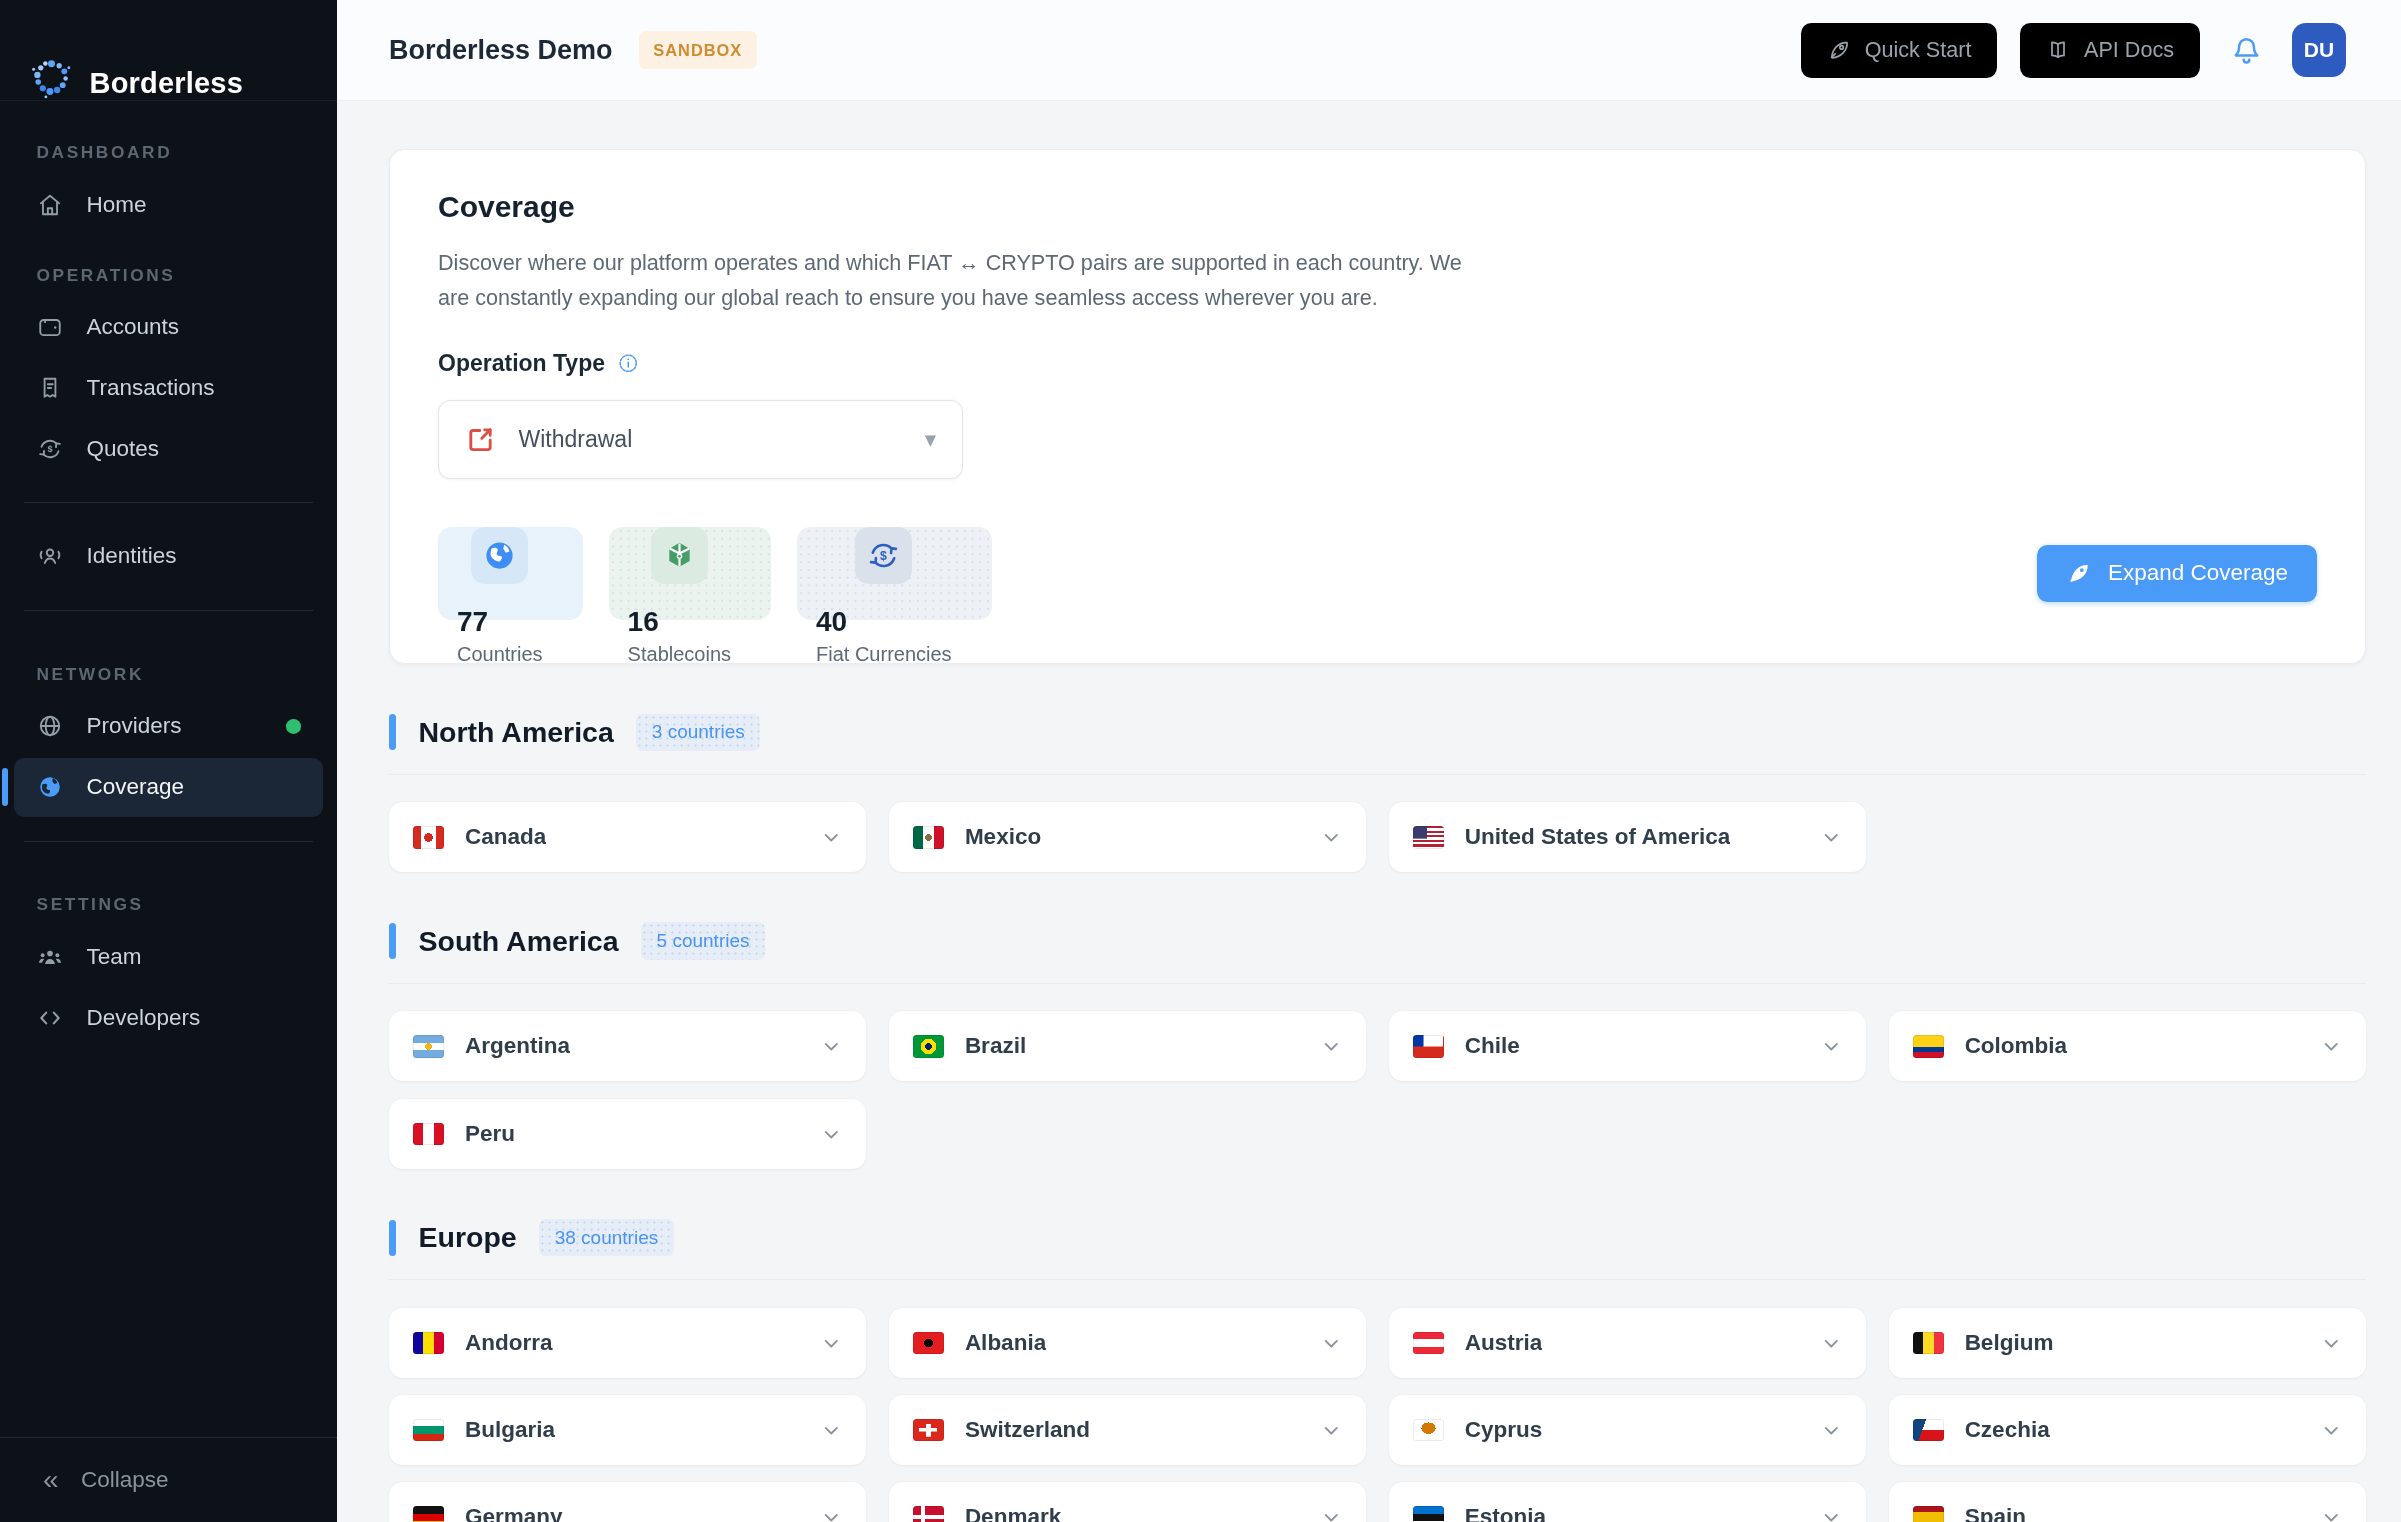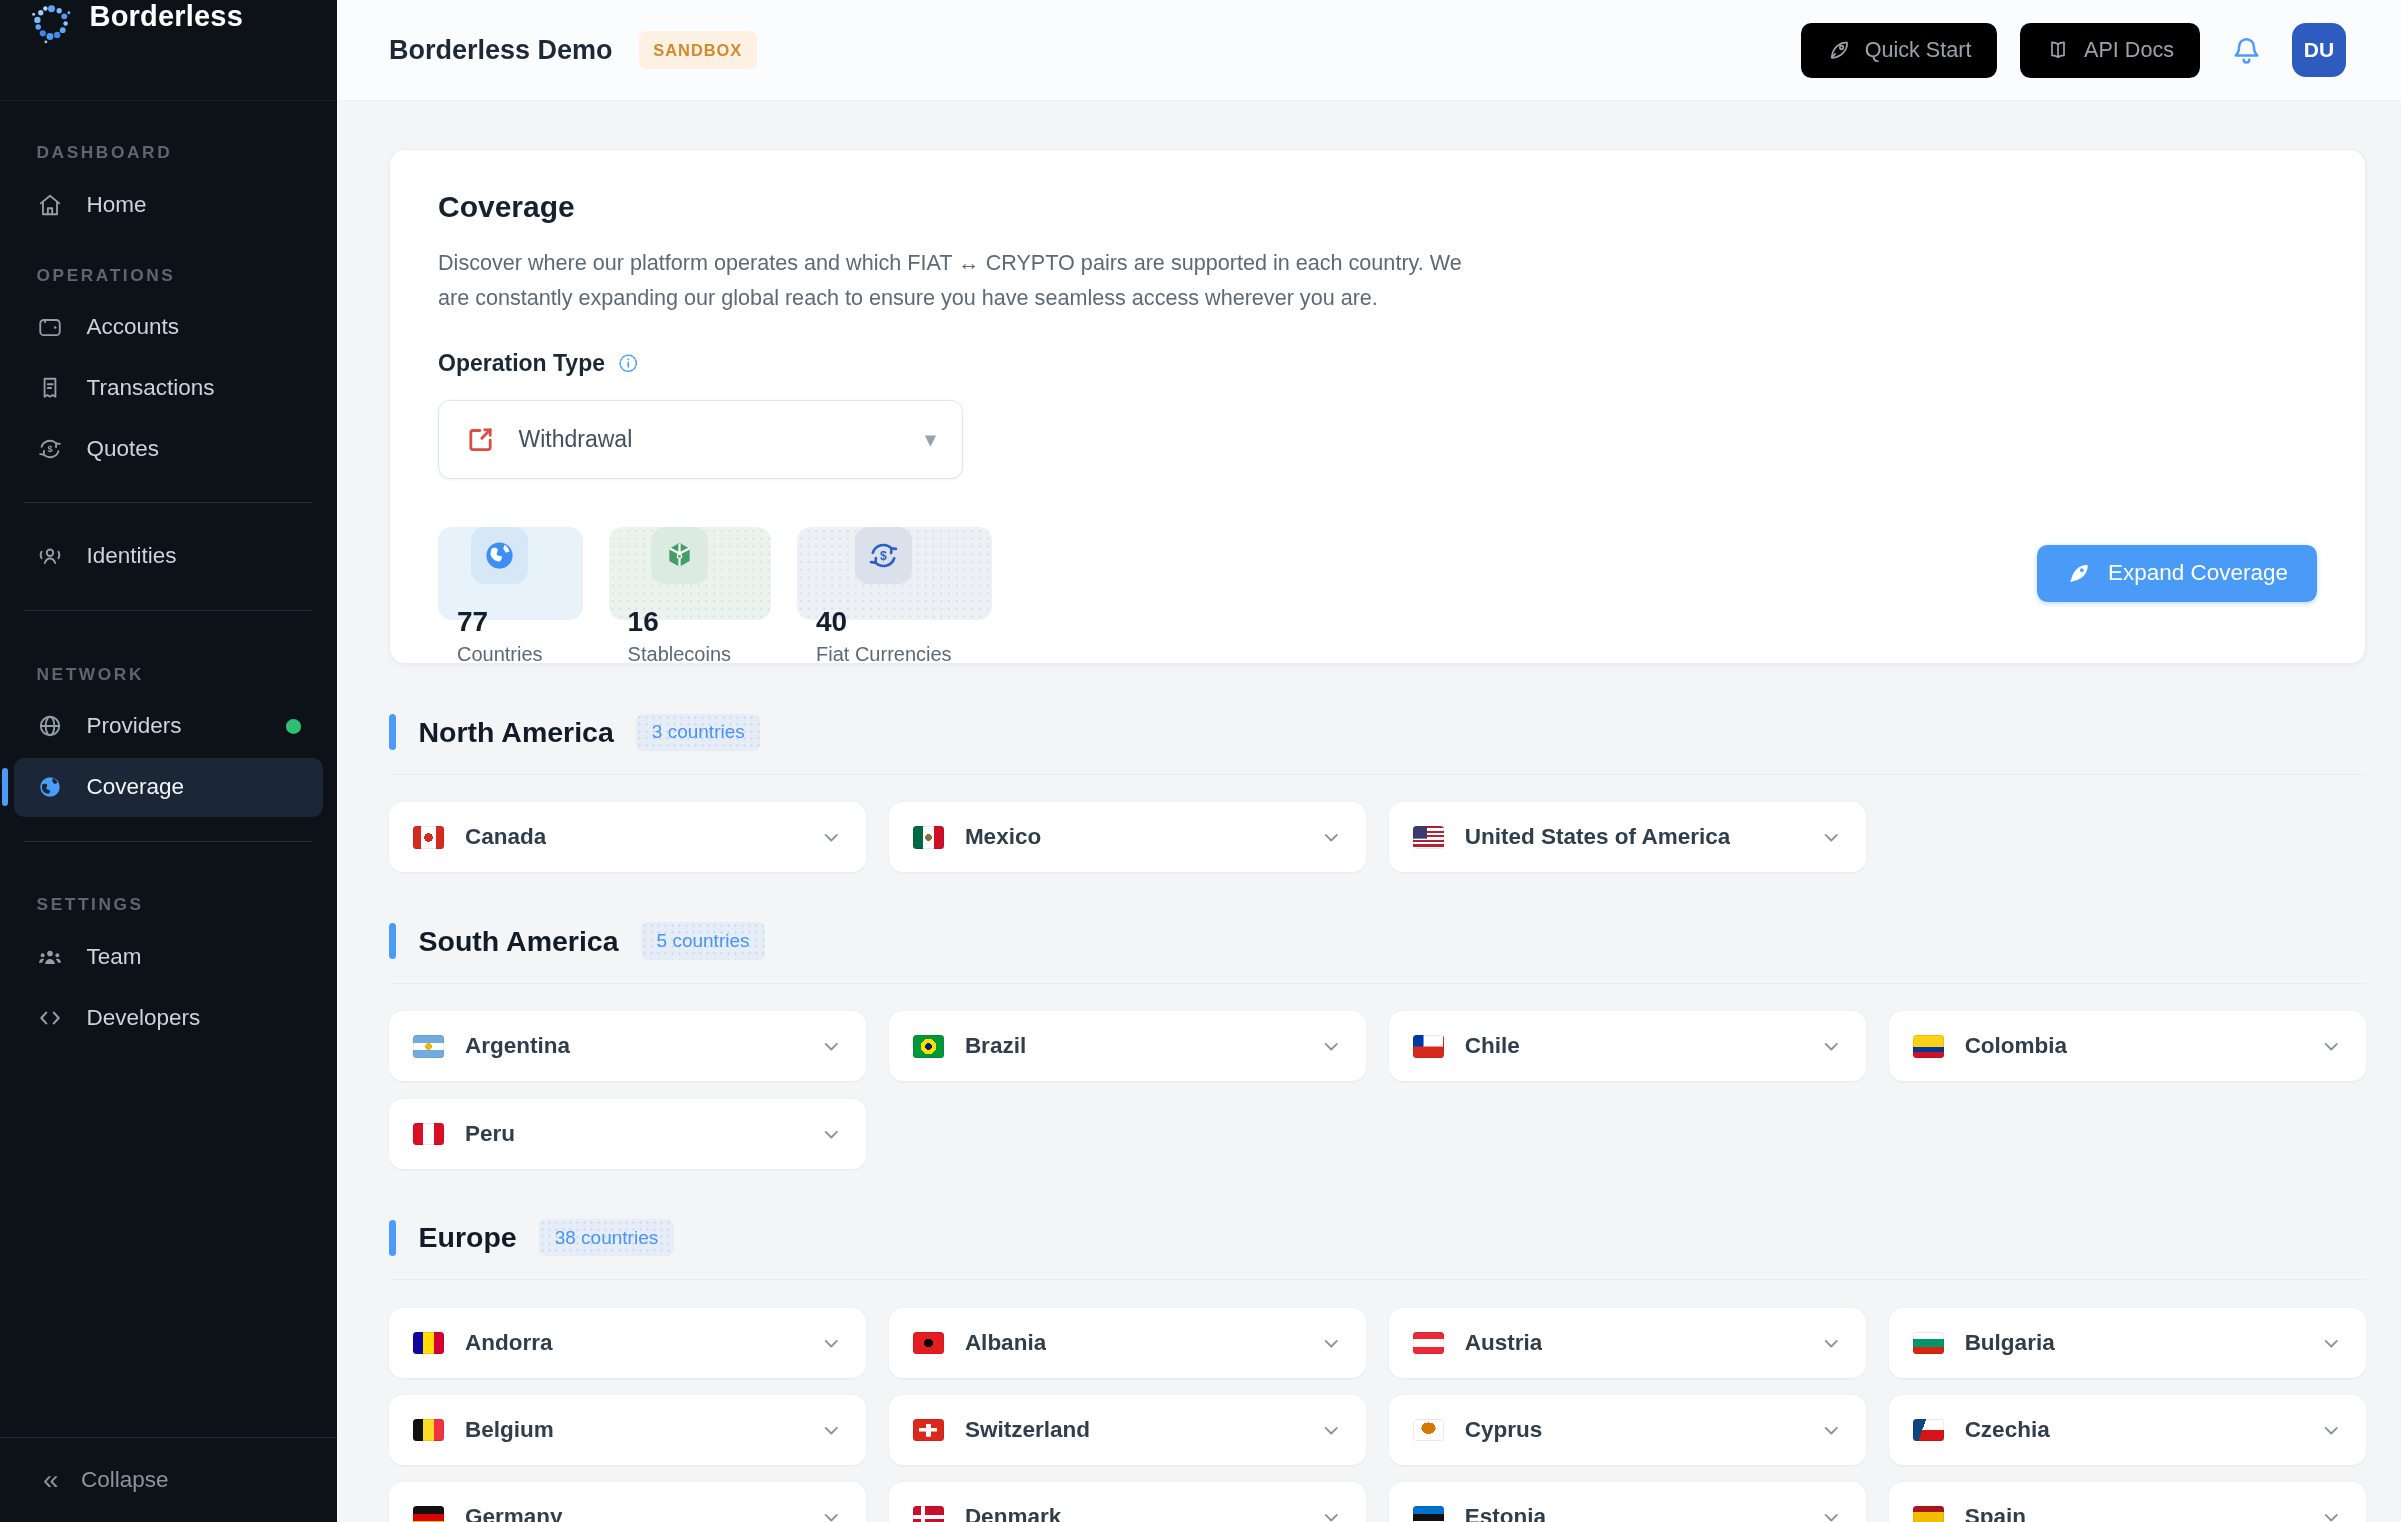--- a/index.html
+++ b/index.html
@@ -13,21 +13,21 @@
   svg { display: block; }
 
   
   .sidebar {
     width: 337px; height: 100%; flex: none;
     background: #0d1219; color: #c7ced6;
     display: flex; flex-direction: column;
   }
   .logo-row {
     height: 101px; flex: none;
-    display: flex; align-items: flex-start; gap: 15.5px;
+    display: flex; align-items: flex-end; gap: 15.5px;
     padding: 0 29px;
     border-bottom: 0.9px solid rgba(255,255,255,.05);
   }
   .logo-text { color: #fff; font-size: 29px; font-weight: bold; letter-spacing: 0.2px; }
   .nav { flex: 1; padding: 12px 14px 0; overflow: hidden; }
   .nav-section-label {
     padding: 29px 22.5px 12px; font-size: 17.3px; font-weight: bold;
     letter-spacing: 2.6px; color: #5d6771;
   }
   .nav-item {
@@ -541,36 +541,36 @@
 
           <div class="country-card">
             <span class="flag flag-at"></span>
             <span class="country-name">Austria</span>
             <svg class="card-chev" width="22.5" height="22.5" viewBox="0 0 24 24" fill="none" stroke="currentColor" stroke-width="2" stroke-linecap="round" stroke-linejoin="round">
               <path d="m6 9.5 6 6 6-6"></path>
             </svg>
           </div>
 
           <div class="country-card">
+            <span class="flag flag-be"></span>
+            <span class="country-name">Belgium</span>
+            <svg class="card-chev" width="22.5" height="22.5" viewBox="0 0 24 24" fill="none" stroke="currentColor" stroke-width="2" stroke-linecap="round" stroke-linejoin="round">
+              <path d="m6 9.5 6 6 6-6"></path>
+            </svg>
+          </div>
+
+          <div class="country-card">
             <span class="flag flag-bg"></span>
             <span class="country-name">Bulgaria</span>
             <svg class="card-chev" width="22.5" height="22.5" viewBox="0 0 24 24" fill="none" stroke="currentColor" stroke-width="2" stroke-linecap="round" stroke-linejoin="round">
               <path d="m6 9.5 6 6 6-6"></path>
             </svg>
           </div>
 
           <div class="country-card">
-            <span class="flag flag-be"></span>
-            <span class="country-name">Belgium</span>
-            <svg class="card-chev" width="22.5" height="22.5" viewBox="0 0 24 24" fill="none" stroke="currentColor" stroke-width="2" stroke-linecap="round" stroke-linejoin="round">
-              <path d="m6 9.5 6 6 6-6"></path>
-            </svg>
-          </div>
-
-          <div class="country-card">
             <span class="flag flag-ch"></span>
             <span class="country-name">Switzerland</span>
             <svg class="card-chev" width="22.5" height="22.5" viewBox="0 0 24 24" fill="none" stroke="currentColor" stroke-width="2" stroke-linecap="round" stroke-linejoin="round">
               <path d="m6 9.5 6 6 6-6"></path>
             </svg>
           </div>
 
           <div class="country-card">
             <span class="flag flag-cy"></span>
             <span class="country-name">Cyprus</span>

